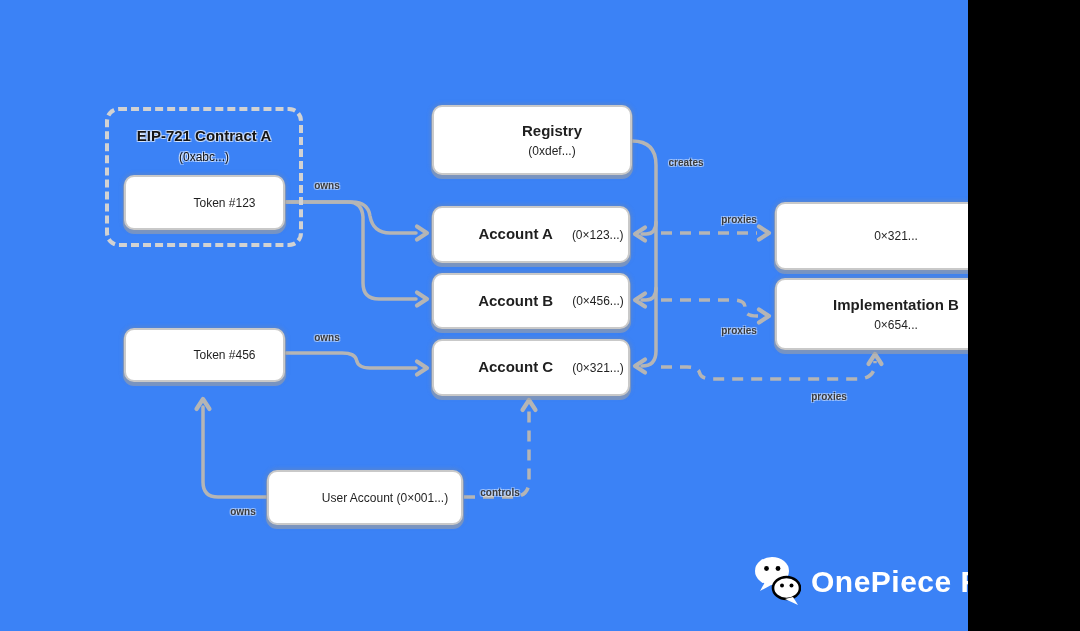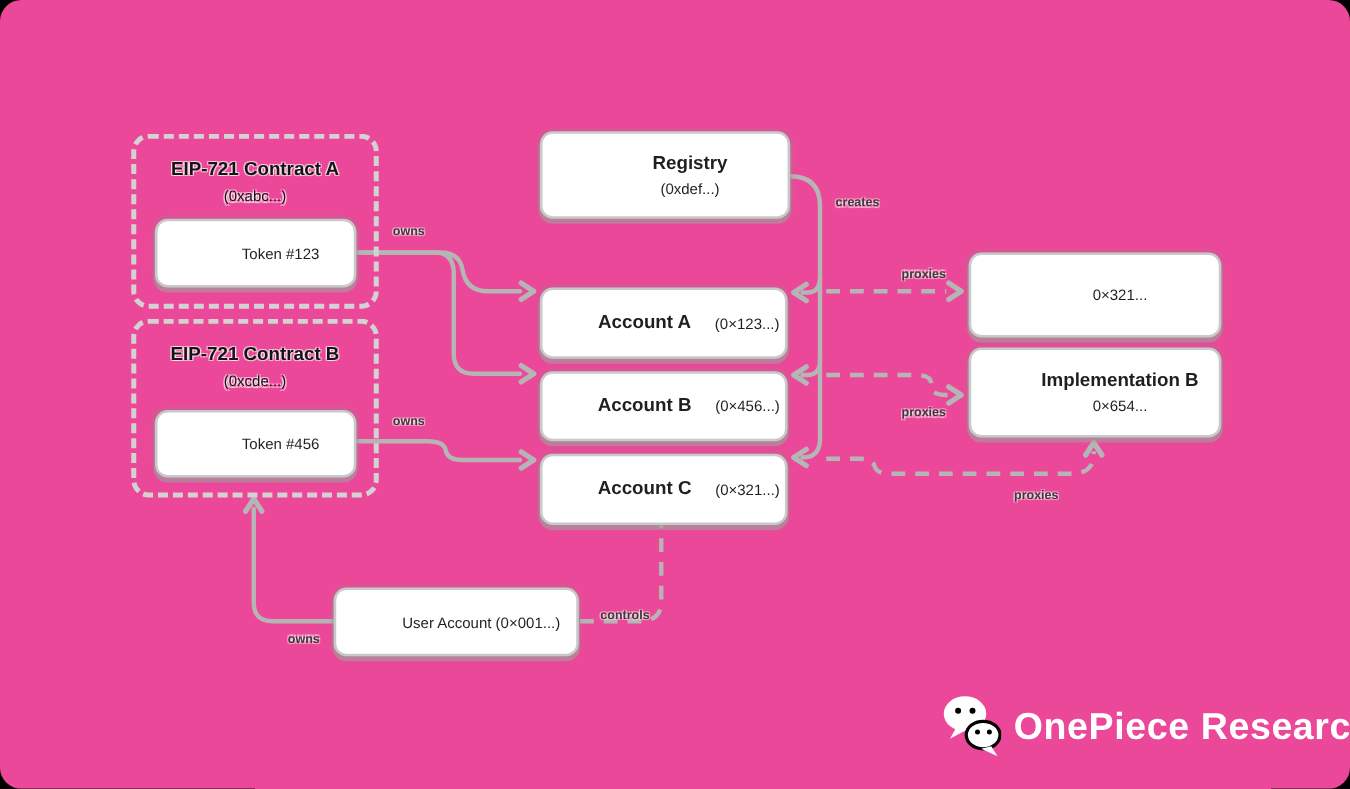--- a/index.html
+++ b/index.html
@@ -1,38 +1,38 @@
 <!DOCTYPE html>
 <html><head>
 <meta charset="utf-8">
 <style>
   html,body{margin:0;padding:0;background:#000;}
   .stage{
-    position:relative;width:1080px;height:631px;background:#ec4899;
-    font-family:"Liberation Sans",sans-serif;overflow:hidden;border-radius:17px;
+    position:relative;width:968px;height:631px;background:#3b82f6;
+    font-family:"Liberation Sans",sans-serif;overflow:hidden;
   }
   svg.edges{position:absolute;left:0;top:0;z-index:1;}
   .eline{stroke:#b5b5b5;stroke-width:3.5;fill:none;stroke-linecap:round;stroke-linejoin:round;}
   .edash{stroke:#b5b5b5;stroke-width:3.5;fill:none;stroke-linecap:butt;stroke-dasharray:11 8;}
   .earrow{stroke:#b5b5b5;stroke-width:4.2;fill:none;stroke-linecap:round;stroke-linejoin:round;}
   .node{
     position:absolute;box-sizing:border-box;z-index:2;
     display:flex;flex-direction:column;align-items:center;justify-content:center;
     text-align:center;color:#1f1f1f;
   }
   .solid{
     background:#fff;border:2.5px solid #c9c9c9;border-radius:10px;
     box-shadow:0 3px 0 1px rgba(163,163,163,.55),0 0 4px 1px rgba(140,140,140,.4);
     padding-left:40px;
   }
   .dashed{
     background:transparent;border:4px dashed #d2d2d2;border-radius:14px;
     justify-content:flex-start;padding-top:14px;color:#141414;
   }
-  .row{flex-direction:row;gap:19px;margin-top:24px;}
+  .row{flex-direction:row;gap:19px;}
   .title{font-weight:bold;font-size:15px;line-height:1.5;white-space:nowrap;}
   .addr{font-weight:normal;font-size:12px;line-height:1.5;white-space:nowrap;}
   .halo{
     text-shadow:-1px -1px 0 rgba(255,255,255,.55),1px -1px 0 rgba(255,255,255,.55),
                 -1px 1px 0 rgba(255,255,255,.55),1px 1px 0 rgba(255,255,255,.55);
   }
   .edge-label{
     position:absolute;z-index:3;transform:translateX(-50%);
     font-size:10px;font-weight:bold;color:#3b3b3b;white-space:nowrap;
     text-shadow:-1px -1px 0 rgba(255,255,255,.4),1px -1px 0 rgba(255,255,255,.4),
@@ -84,24 +84,20 @@
   </svg>
 
   <div class="node dashed" style="left:105px;top:107px;width:198px;height:140px">
     <div class="title halo">EIP-721 Contract A</div>
     <div class="addr halo">(0xabc...)</div>
   </div>
   <div class="node solid" style="left:124px;top:175px;width:161px;height:55px">
     <div class="addr">Token #123</div>
   </div>
 
-  <div class="node dashed" style="left:105px;top:255px;width:198px;height:143px">
-    <div class="title halo">EIP-721 Contract B</div>
-    <div class="addr halo">(0xcde...)</div>
-  </div>
   <div class="node solid" style="left:124px;top:328px;width:161px;height:54px">
     <div class="addr">Token #456</div>
   </div>
 
   <div class="node solid" style="left:432px;top:105px;width:200px;height:70px">
     <div class="title">Registry</div>
     <div class="addr">(0xdef...)</div>
   </div>
 
   <div class="node solid row" style="left:432px;top:206px;width:198px;height:57px">

